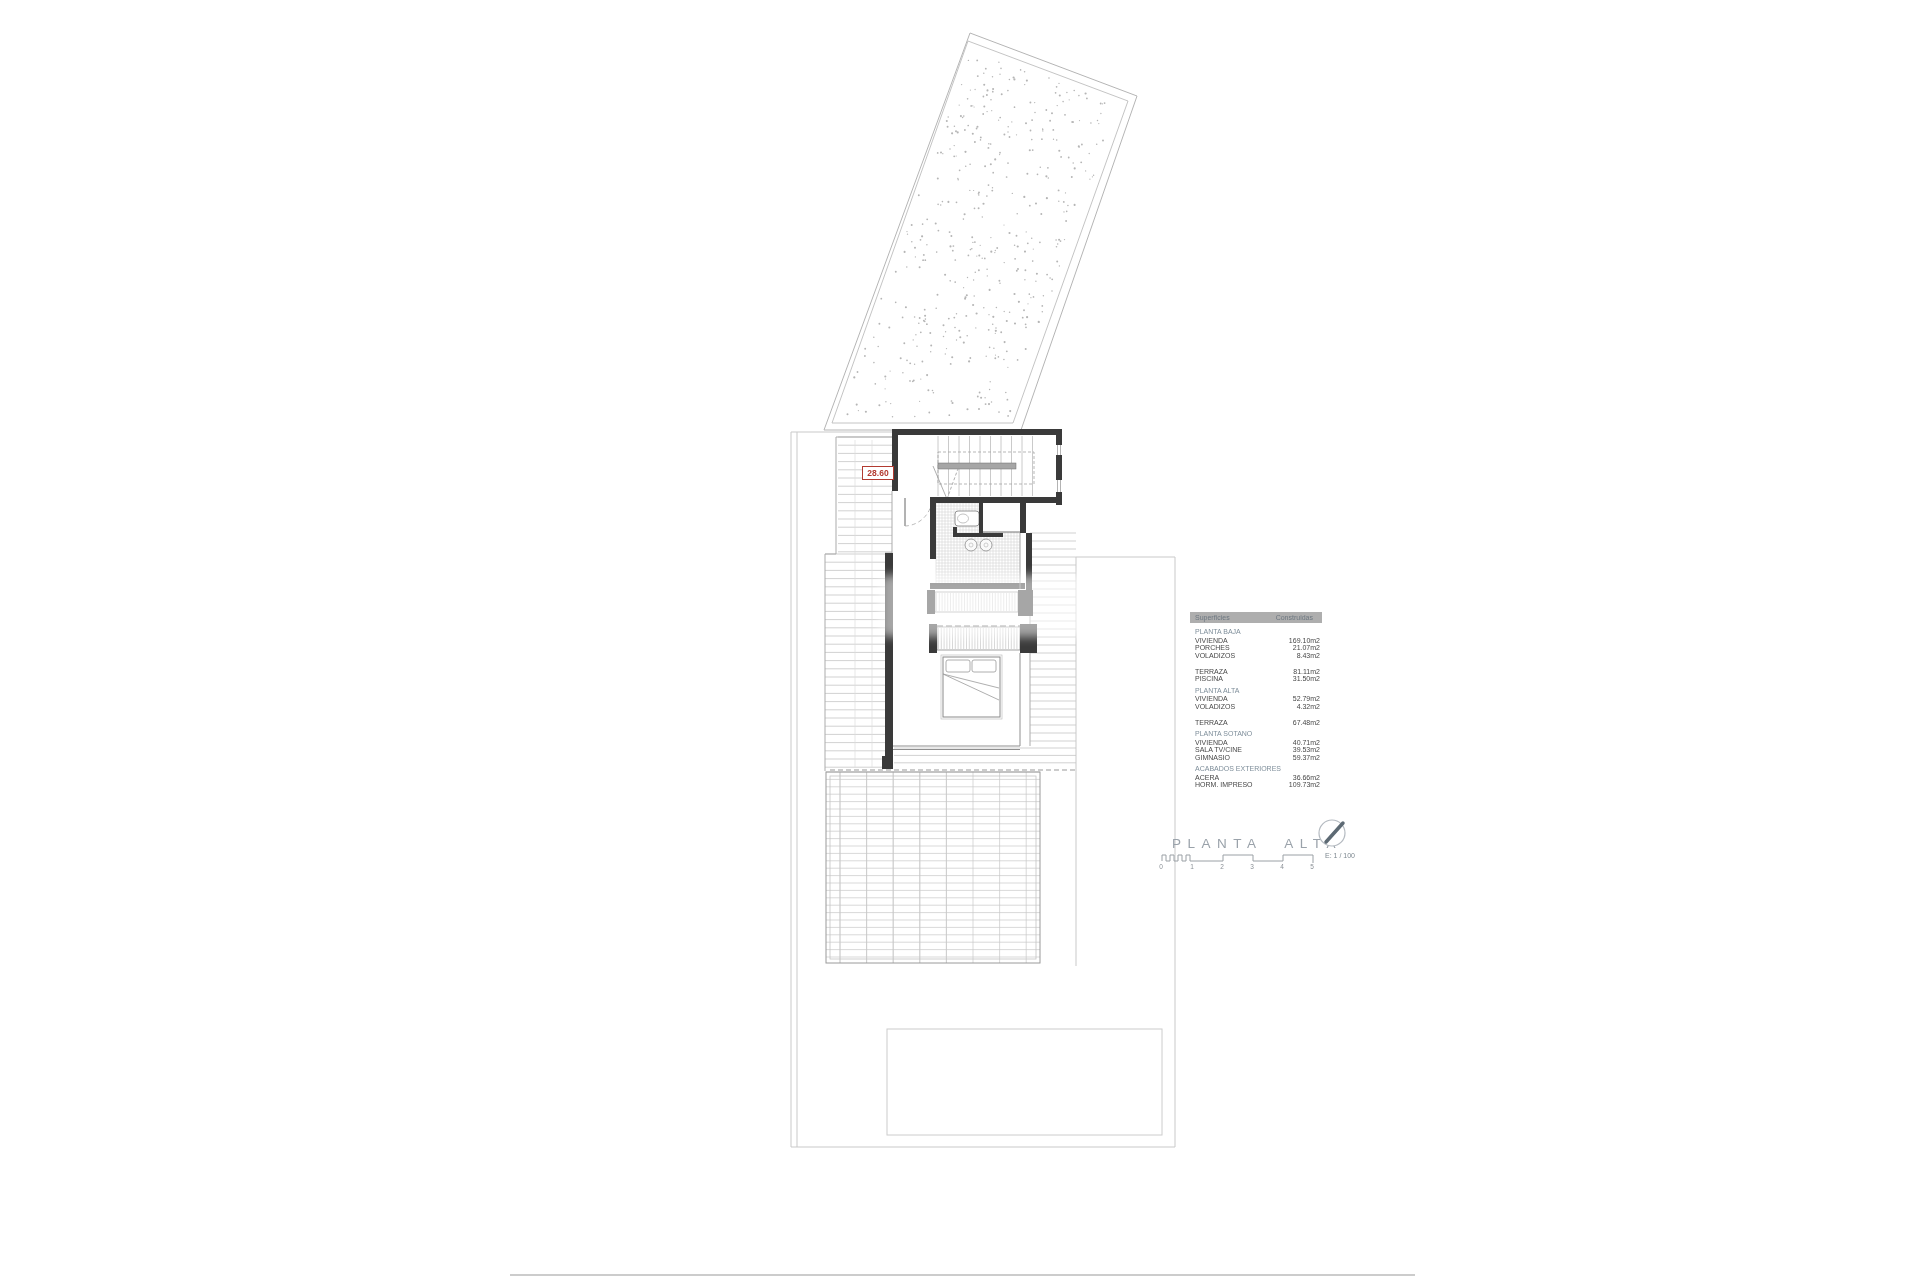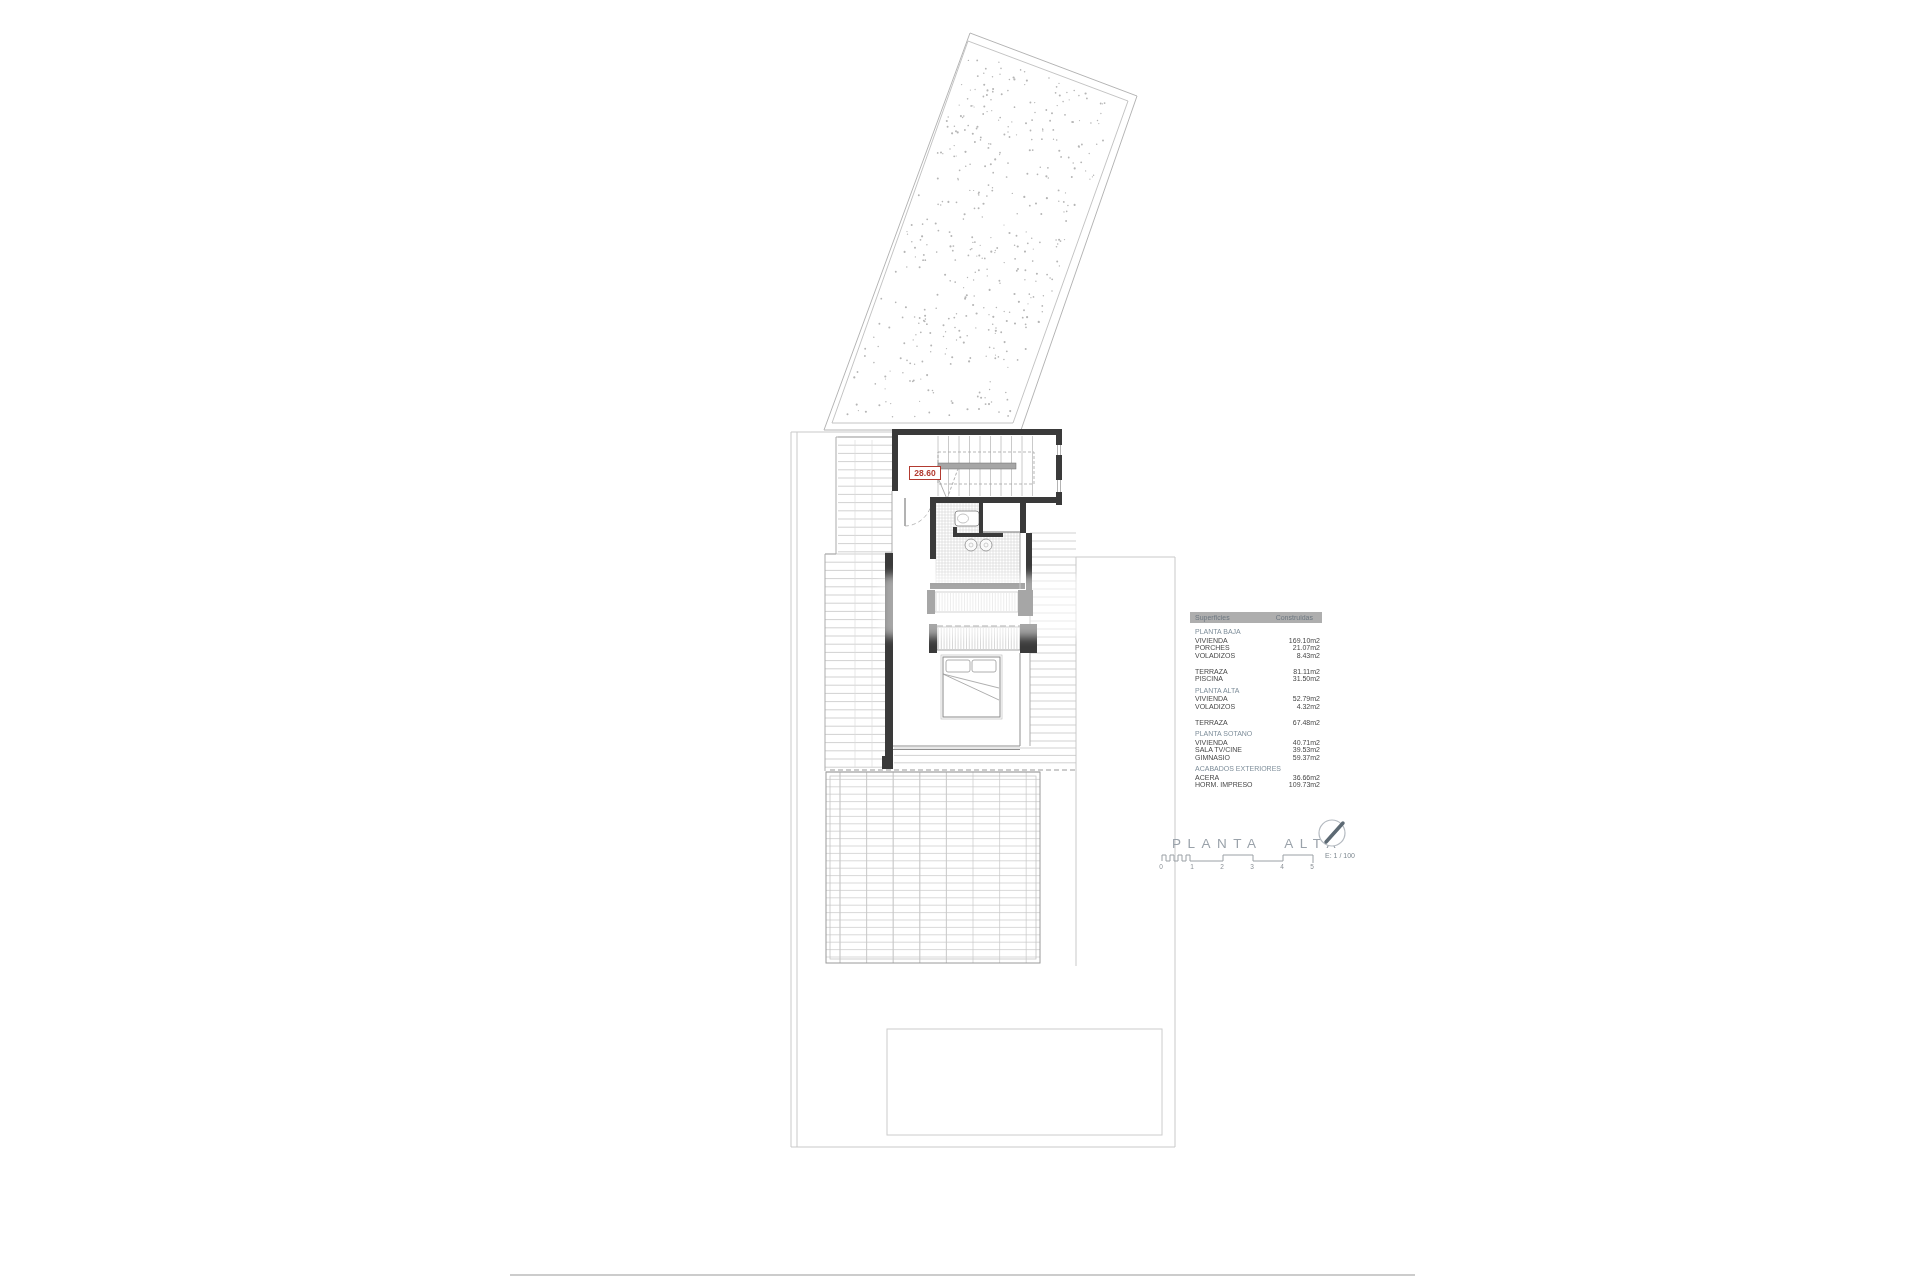--- a/index.html
+++ b/index.html
@@ -25,21 +25,21 @@
     background:var(--table-header-bg);color:var(--table-header-text);
     display:flex;justify-content:space-between;
     padding:2px 9px 2px 5px;font-size:7px;margin-bottom:5px;
   }
   .at-group{margin-top:4px;}
   .at-group.gap{margin-top:9px;}
   .at-title{color:var(--table-section-text);margin-bottom:1px;padding-left:5px;}
   .at-row{display:flex;justify-content:space-between;padding:0 2px 0 5px;}
   .at-val{text-align:right;}
   .level-label{
-    position:absolute;left:909px;top:466px;width:30px;height:12px;
+    position:absolute;left:862px;top:466px;width:30px;height:12px;
     border:1px solid var(--accent-red);color:var(--accent-red);
     background:#ffffff;font-size:8.5px;font-weight:bold;
     display:flex;align-items:center;justify-content:center;
   }
   .watermark{
     position:absolute;left:880px;top:575px;width:220px;height:62px;
     background:rgba(255,255,255,0.55);filter:blur(5px);border-radius:8px;
   }
 </style>
 </head>

